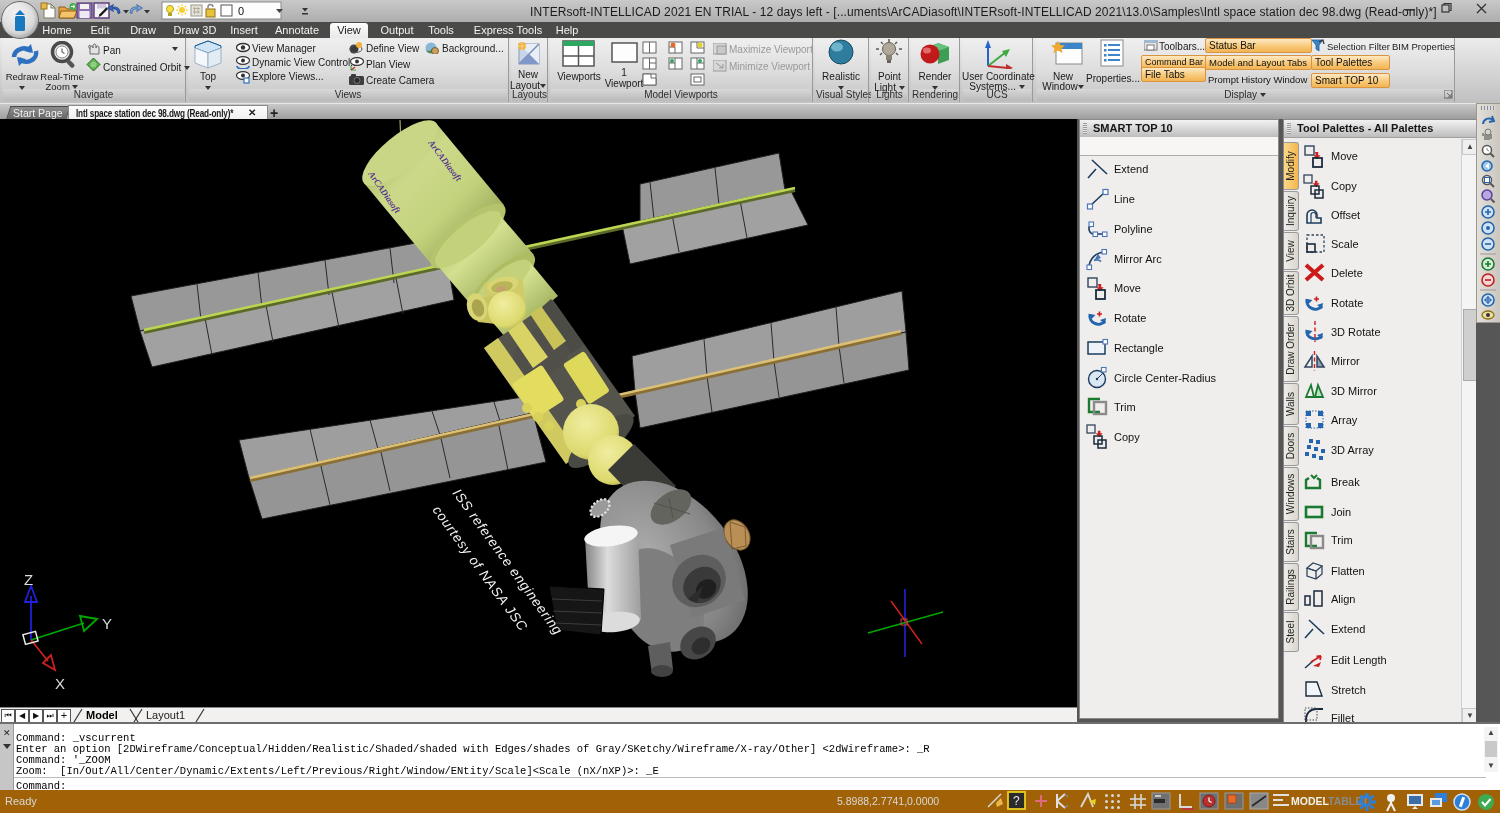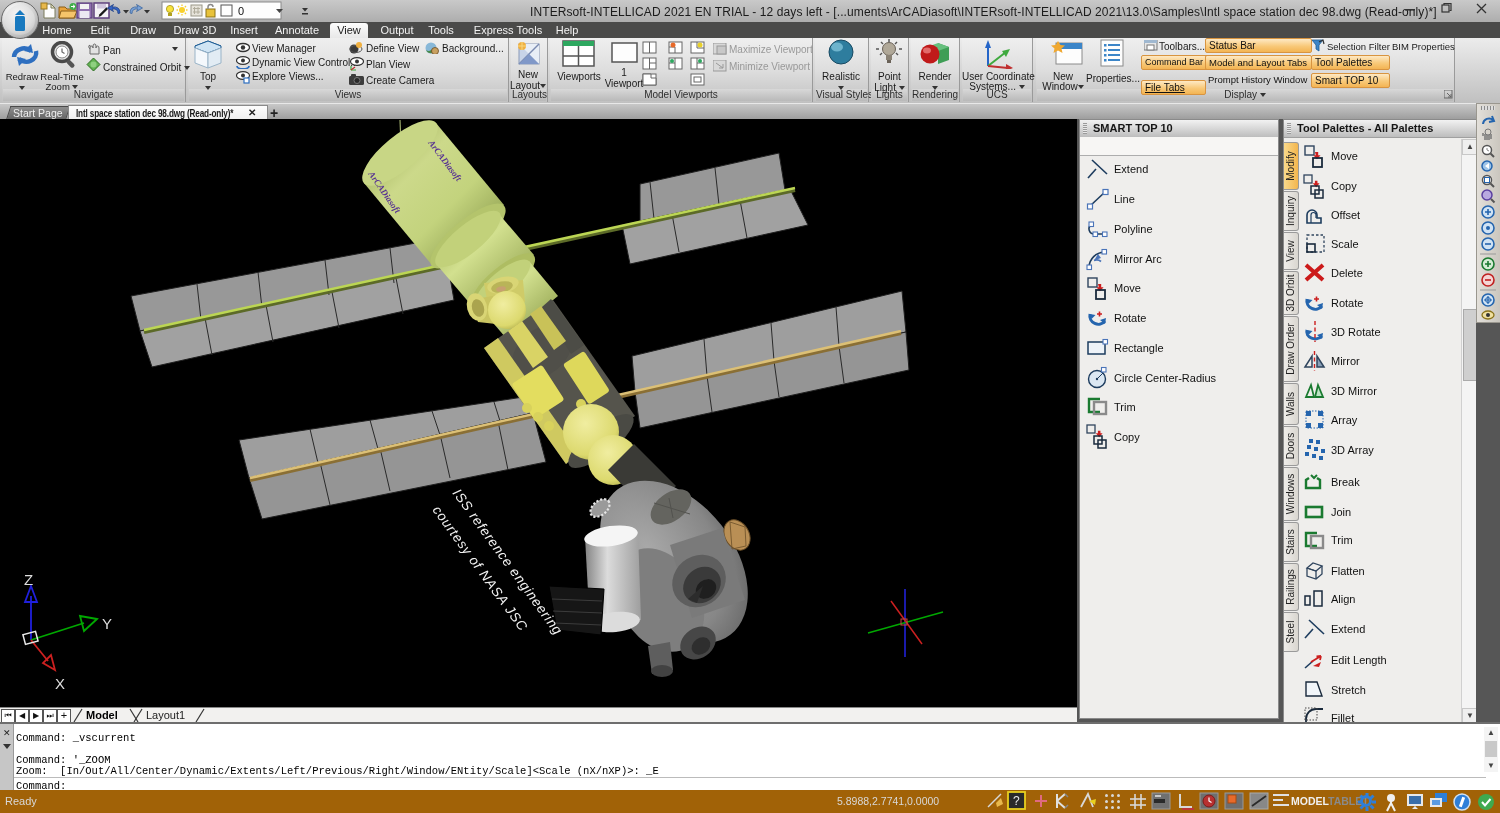--- a/index.html
+++ b/index.html
@@ -430,21 +430,21 @@
       <div class="obtn" style="left:1205px;top:0px;width:102px;">Status Bar</div>
       <svg width="14" height="13" style="position:absolute;left:1311px;top:1px;">
           <path d="M1 1 h11 l-4 5 v6 l-3 -2 v-4 z" fill="#3b85c8" stroke="#1d5c94" stroke-width="0.8"></path>
           <path d="M8 3 l4 -2 1 4" fill="none" stroke="#333" stroke-width="1.2"></path>
         </svg>
       <div class="rtxt" style="left:1327px;top:3px;font-size:9.5px;">Selection Filter</div>
       <div class="rtxt" style="left:1392px;top:3px;font-size:9.5px;">BIM Properties</div>
       <div class="obtn" style="left:1141px;top:17px;width:63px;font-size:9px;">Command Bar</div>
       <div class="obtn" style="left:1205px;top:17px;width:102px;font-size:9.5px;">Model and Layout Tabs</div>
       <div class="obtn" style="left:1311px;top:17px;width:74px;">Tool Palettes</div>
-      <div class="obtn" style="left:1141px;top:42px;width:60px;text-decoration:underline;">File Tabs</div>
+      <div class="obtn" style="left:1141px;top:29px;width:60px;">File Tabs</div>
       <div class="pbtn" style="left:1205px;top:35px;width:102px;font-size:9.5px;">Prompt History Window</div>
       <div class="obtn" style="left:1311px;top:35px;width:74px;">Smart TOP 10</div>
       <svg width="10" height="10" style="position:absolute;left:1444px;top:52px;">
           <rect x="0" y="0" width="8" height="8" fill="none" stroke="#666"></rect>
           <path d="M3 3 l4 4 m0 -3 v3 h-3" stroke="#666" fill="none"></path>
         </svg>
     </div>
   </div>
 
   <div id="filetabs">
@@ -981,20 +981,21 @@
       </svg>
     </div>
   </div>
 
   <div id="cmdwin">
     <div id="cmdgutter">
       <div style="position:absolute;left:3px;top:4px;font-size:9px;color:#222;">✕</div>
       <div style="position:absolute;left:3px;top:20px;width:0;height:0;border-left:4px solid transparent;border-right:4px solid transparent;border-top:5px solid #333;"></div>
     </div>
     <div class="cmdline" style="top:8px;text-align:center;">Command: _vscurrent</div>
+    <div class="cmdline" style="top:19px;">Enter an option [2DWireframe/Conceptual/Hidden/Realistic/Shaded/shaded with Edges/shades of Gray/SKetchy/Wireframe/X-ray/Other] &lt;2dWireframe&gt;: _R</div>
     <div class="cmdline" style="top:30px;">Command: '_ZOOM</div>
     <div class="cmdline" style="top:41px;">Zoom:  [In/Out/All/Center/Dynamic/Extents/Left/Previous/Right/Window/ENtity/Scale]&lt;Scale (nX/nXP)&gt;: _E</div>
     <div style="position:absolute;left:14px;right:14px;top:53px;border-top:1px solid #bbb;"></div>
     <div class="cmdline" style="top:56px;">Command:</div>
     <div style="position:absolute;right:2px;top:3px;width:14px;height:45px;background:#f4f4f4;">
       <div style="position:absolute;top:0;left:0;width:14px;height:12px;font-size:8px;text-align:center;line-height:12px;color:#444;">▲</div>
       <div style="position:absolute;top:14px;left:1px;width:12px;height:16px;background:#c9c9c9;"></div>
       <div style="position:absolute;bottom:0;left:0;width:14px;height:12px;font-size:8px;text-align:center;line-height:12px;color:#444;">▼</div>
     </div>
   </div>

